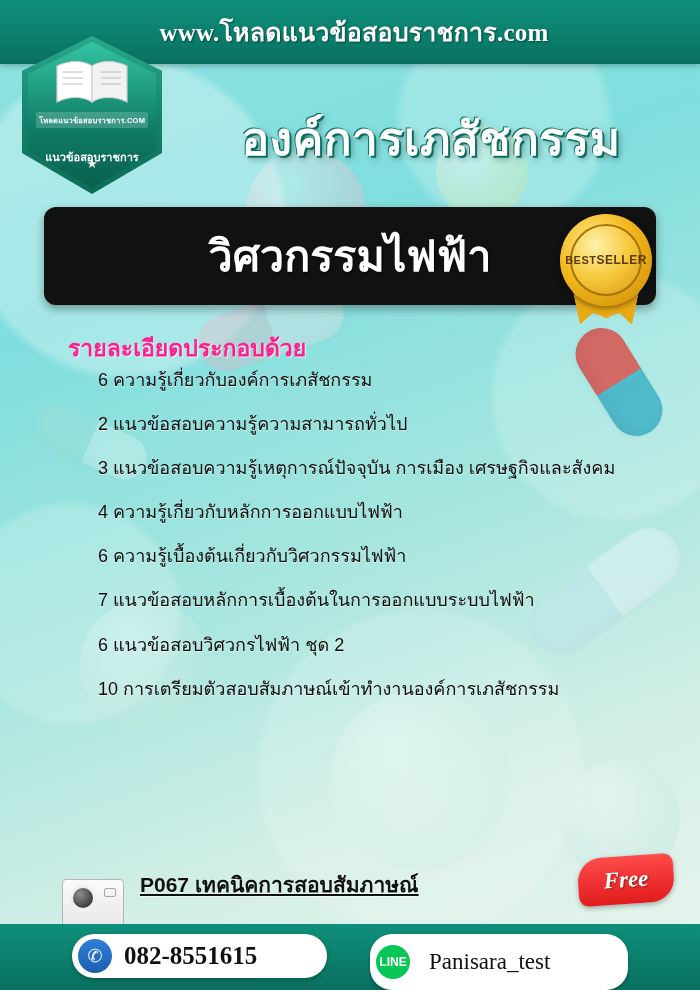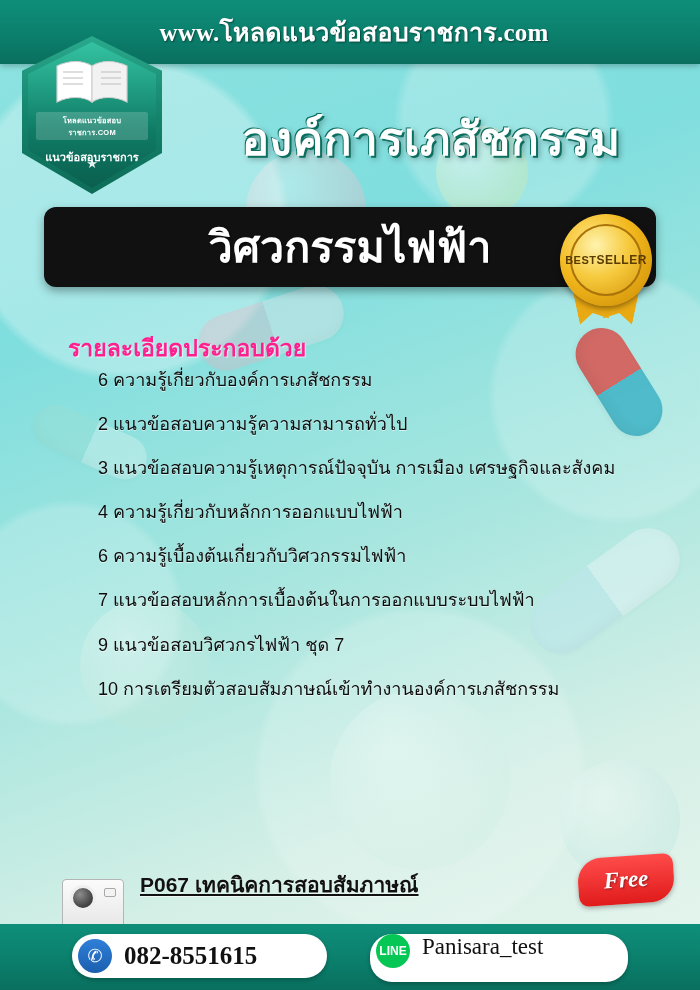--- a/index.html
+++ b/index.html
@@ -68,21 +68,21 @@
     position: absolute; left: 50%; top: 22px; transform: translateX(-50%);
     width: 74px; height: 46px;
   }
   #logo .logo-line1, #logo .logo-line2 {
     position: absolute; left: 0; right: 0; text-align: center;
     color: #ffffff; font-weight: bold;
   }
   #logo .logo-line1 {
     top: 76px; font-size: 7.5px; letter-spacing: 0.2px;
     background: rgba(255,255,255,0.18);
-    margin: 0 14px; padding: 2px 12px; border-radius: 2px;
+    margin: 0 14px; padding: 2px 0; border-radius: 2px;
   }
   #logo .logo-line2 { top: 112px; font-size: 11px; font-family: Liberation Serif, serif; }
   #logo .star {
     position: absolute; left: 50%; top: 120px; transform: translateX(-50%);
     color: #ffffff; font-size: 13px; opacity: .9;
   }
 
   
   #org-title {
     position: absolute; left: 176px; right: 14px; top: 102px;
@@ -90,21 +90,21 @@
     color: #ffffff;
     font-size: 46px; font-weight: bold;
     letter-spacing: 0.5px;
     text-shadow: 2px 2px 0 #0b6f5f, -1px -1px 0 #0b6f5f, 3px 3px 6px rgba(0,0,0,0.35);
     z-index: 7;
     white-space: nowrap;
   }
 
   
   #subject-plate {
-    position: absolute; left: 44px; right: 44px; top: 207px; height: 80px;
+    position: absolute; left: 44px; right: 44px; top: 207px; height: 98px;
     background: #111111;
     border-radius: 12px;
     box-shadow: 0 4px 10px rgba(0,0,0,0.35);
     display: flex; align-items: center; justify-content: center;
     z-index: 7;
   }
   #subject-plate .subject {
     color: #ffffff;
     font-size: 43px; font-weight: bold;
     text-shadow: 1px 1px 2px rgba(0,0,0,0.6);
@@ -224,24 +224,25 @@
     background: linear-gradient(180deg, #2f7fd8 0%, #1b5fb0 100%);
     display: flex; align-items: center; justify-content: center;
     color: #fff; font-size: 18px; margin-right: 12px;
   }
   #phone-pill .num {
     font-size: 25px; font-weight: bold; color: #111;
     font-family: "Liberation Serif", serif;
   }
   #line-pill {
     position: absolute; left: 370px; top: 10px;
-    height: 48px; min-width: 258px;
+    height: 56px; min-width: 258px;
     background: #ffffff; border-radius: 22px;
-    display: flex; align-items: flex-start; padding: 0 18px 0 6px;
+    display: flex; align-items: center; padding: 0 18px 0 6px;
     box-shadow: 0 2px 4px rgba(0,0,0,0.25);
+    gap: 7px;
   }
   #line-pill .lico {
     width: 34px; height: 34px; border-radius: 50%;
     background: #06c755;
     display: flex; align-items: center; justify-content: center;
     color: #fff; font-size: 12px; font-weight: bold; margin-right: 12px;
   }
   #line-pill .lid {
     font-size: 23px; color: #111;
     font-family: "Liberation Serif", serif;
@@ -298,21 +299,21 @@
 
   <div id="details-heading">รายละเอียดประกอบด้วย</div>
 
   <div id="topics">
     <div class="topic">6 ความรู้เกี่ยวกับองค์การเภสัชกรรม</div>
     <div class="topic">2 แนวข้อสอบความรู้ความสามารถทั่วไป</div>
     <div class="topic">3 แนวข้อสอบความรู้เหตุการณ์ปัจจุบัน การเมือง เศรษฐกิจและสังคม</div>
     <div class="topic">4 ความรู้เกี่ยวกับหลักการออกแบบไฟฟ้า</div>
     <div class="topic">6 ความรู้เบื้องต้นเกี่ยวกับวิศวกรรมไฟฟ้า</div>
     <div class="topic">7 แนวข้อสอบหลักการเบื้องต้นในการออกแบบระบบไฟฟ้า</div>
-    <div class="topic">9 แนวข้อสอบวิศวกรไฟฟ้า ชุด 7</div>
+    <div class="topic">6 แนวข้อสอบวิศวกรไฟฟ้า ชุด 2</div>
     <div class="topic">10 การเตรียมตัวสอบสัมภาษณ์เข้าทำงานองค์การเภสัชกรรม</div>
   </div>
 
   <div id="mp3">
     <div class="body"></div>
     <div class="lens"></div>
     <div class="flash"></div>
     <div class="tag">MP3</div>
   </div>
   <div id="bonus-text">P067 เทคนิคการสอบสัมภาษณ์</div>

